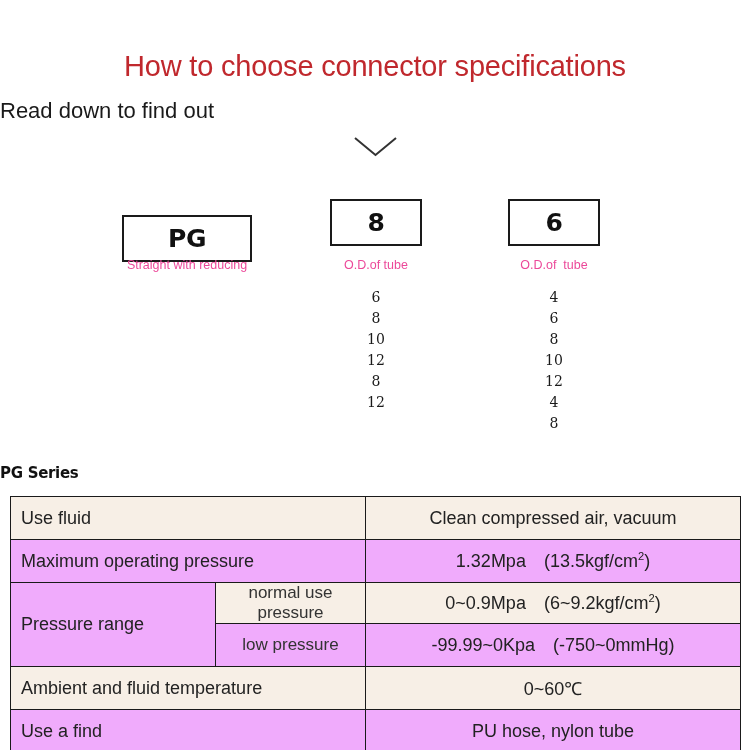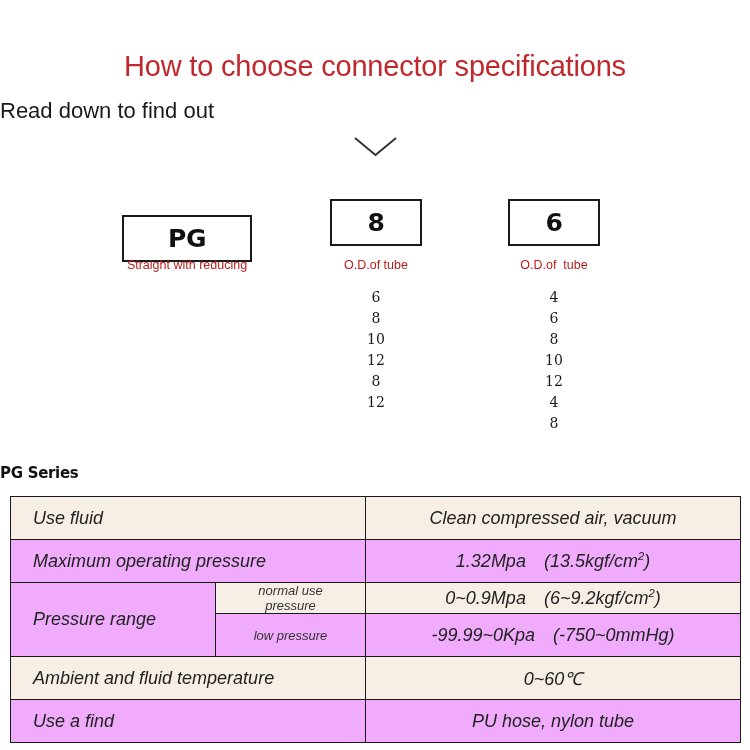--- a/index.html
+++ b/index.html
@@ -65,21 +65,21 @@
     color: #111;
   }
   .box-1 { left: 122px; top: 199px; width: 130px; height: 47px; margin-top: 16px; }
   .box-2 { left: 330px; top: 199px; width: 92px;  height: 47px; }
   .box-3 { left: 508px; top: 199px; width: 92px;  height: 47px; }
 
   .spec-label {
     position: absolute;
     text-align: center;
     font-size: 12.5px;
-    color: #b91c1c;
+    color: #ec4899;
     white-space: pre;
   }
   .label-1 { left: 122px; top: 258px; width: 130px; }
   .label-2 { left: 320px; top: 258px; width: 112px; }
   .label-3 { left: 498px; top: 258px; width: 112px; }
 
   
   .num-col {
     position: absolute;
     top: 287px;
@@ -108,32 +108,31 @@
   .spec-table {
     position: absolute;
     left: 10px;
     top: 496px;
     width: 730px;
     border-collapse: collapse;
     table-layout: fixed;
   }
   .spec-table td {
     border: 1px solid #1a1a1a;
-    padding: 0 22px;
+    padding: 0 10px;
     font-size: 18px;
     color: #222;
     vertical-align: middle;
-    font-style: italic;
   }
   .spec-table td.val {
     text-align: center;
   }
   .spec-table td.sub {
     text-align: center;
-    font-size: 13px;
+    font-size: 17px;
     color: #333;
   }
   .r-beige { background: #f7efe6; }
   .r-white { background: #f0abfc; }
 
   .v-small { font-size: 15px; }
   sup { font-size: 0.62em; vertical-align: super; }
 </style>
 </head>
 <body>

